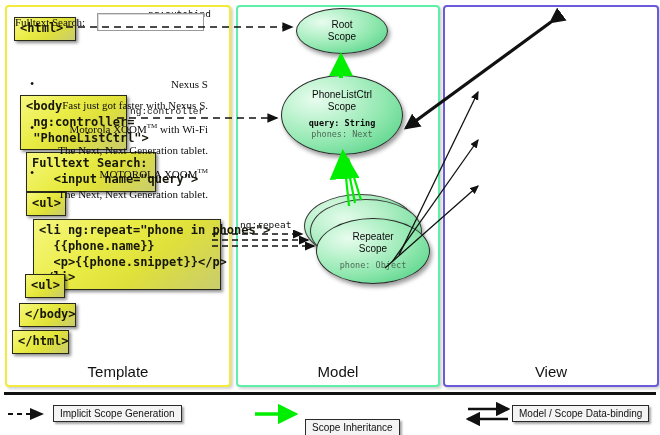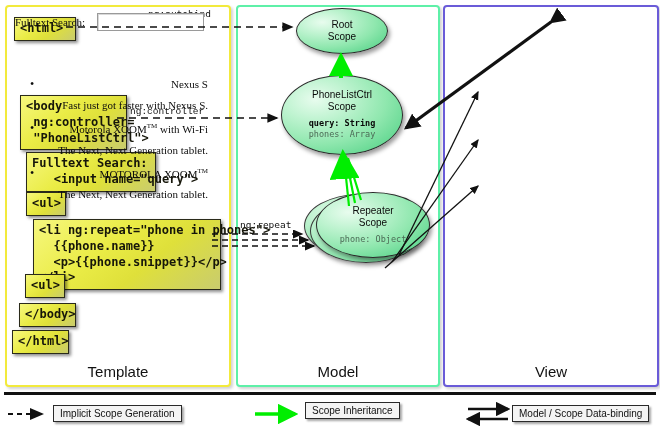--- a/index.html
+++ b/index.html
@@ -110,27 +110,27 @@
   <div class="codebox" style="left:12px;top:330px;width:45px;">&lt;/html&gt;</div>
 
   <div class="scope" style="left:296px;top:8px;width:90px;height:44px;text-align:center;">
     <div class="nm">Root<br>Scope</div>
   </div>
 
   <div class="scope" style="left:281px;top:75px;width:120px;height:78px;">
     <div class="nm">PhoneListCtrl<br>Scope</div>
     <div class="props">
       <div class="prop-strong">query: String</div>
-      <div class="prop-dim">phones: Array</div>
+      <div class="prop-dim">phones: Next</div>
     </div>
   </div>
 
   <div class="ghost" style="left:304px;top:194px;width:110px;height:62px;"></div>
   <div class="ghost" style="left:310px;top:199px;width:110px;height:62px;"></div>
-  <div class="scope" style="left:316px;top:192px;width:112px;height:64px;">
+  <div class="scope" style="left:316px;top:218px;width:112px;height:64px;">
     <div class="nm">Repeater<br>Scope</div>
     <div class="props">
       <div class="prop-dim">phone: Object</div>
     </div>
   </div>
 
   <div class="edge-label" style="left:148px;top:8px;">ng:autobind</div>
   <div class="edge-label" style="left:130px;top:106px;font-family:Liberation Mono, monospace;">ng:controller</div>
   <div class="edge-label" style="left:240px;top:219px;">ng:repeat</div>
 
@@ -205,17 +205,17 @@
           <path d="M0,0 L6,3 L0,6 z" fill="#111"></path>
         </marker>
       </defs>
       <path d="M8,22 L42,22" stroke="#111" stroke-width="2" stroke-dasharray="5,4" marker-end="url(#lg-dash)"></path>
       <path d="M255,22 L295,22" stroke="#00ee00" stroke-width="3.4" marker-end="url(#lg-green)"></path>
       <path d="M468,17 L508,17" stroke="#111" stroke-width="2.4" marker-end="url(#lg-blk)"></path>
       <path d="M508,27 L468,27" stroke="#111" stroke-width="2.4" marker-end="url(#lg-blk)"></path>
     </svg>
 
     <div class="lg-box" style="left:53px;top:13px;">Implicit Scope Generation</div>
-    <div class="lg-box" style="left:305px;top:10px;">Scope Inheritance</div>
+    <div class="lg-box" style="left:305px;top:27px;">Scope Inheritance</div>
     <div class="lg-box" style="left:512px;top:13px;">Model / Scope Data-binding</div>
   </div>
 
 </div>
 
 </body></html>

